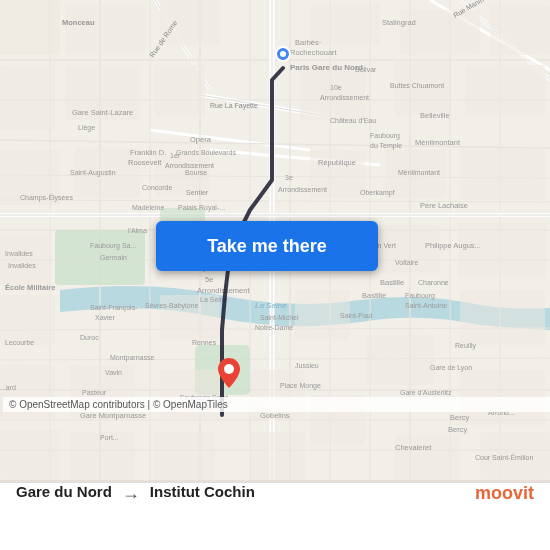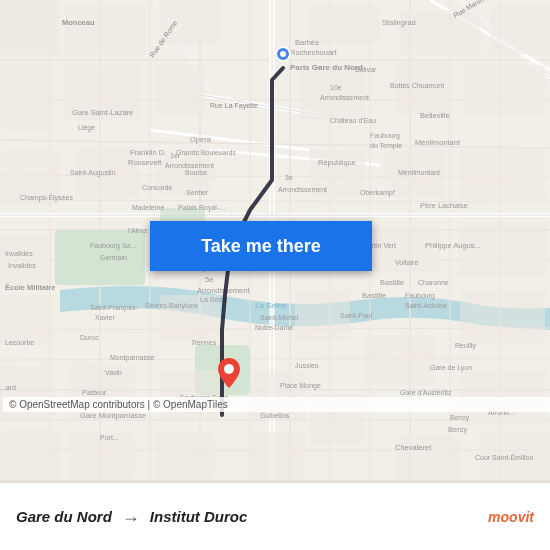--- a/index.html
+++ b/index.html
@@ -24,27 +24,27 @@
     
     #map-svg {
       width: 100%;
       height: 100%;
     }
 
     
     #take-me-there-btn {
       position: absolute;
       top: 221px;
-      left: 150px;
+      left: 156px;
       width: 222px;
       height: 50px;
       background: #1a73e8;
       color: white;
       border: none;
-      border-radius: 0;
+      border-radius: 6px;
       font-size: 18px;
       font-weight: bold;
       cursor: pointer;
       display: flex;
       align-items: center;
       justify-content: center;
       box-shadow: 0 2px 8px rgba(0,0,0,0.4);
       z-index: 10;
     }
 
@@ -63,24 +63,22 @@
 
     
     #bottom-bar {
       position: absolute;
       bottom: 0;
       left: 0;
       width: 550px;
       height: 68px;
       background: #ffffff;
       display: flex;
-      align-items: center;
       padding: 0 16px;
       border-top: 1px solid #ddd;
-      font-style: italic;
     }
 
     #from-label {
       font-size: 15px;
       font-weight: bold;
       color: #222;
     }
 
     #arrow-icon {
       margin: 0 10px;
@@ -95,21 +93,21 @@
     }
 
     #moovit-logo {
       margin-left: auto;
       display: flex;
       flex-direction: column;
       align-items: flex-end;
     }
 
     #moovit-text {
-      font-size: 14px;
+      font-size: 18px;
       font-weight: bold;
       color: #e8673a;
     }
 
     
     #dest-pin {
       position: absolute;
       bottom: 88px;
       left: 218px;
       z-index: 8;
@@ -349,17 +347,17 @@
 
   
   <div id="attribution">
     <span>© OpenStreetMap contributors | © OpenMapTiles</span>
   </div>
 </div>
 
 <div id="bottom-bar">
   <span id="from-label">Gare du Nord</span>
   <span id="arrow-icon">→</span>
-  <span id="to-label">Institut Duroc</span>
+  <span id="to-label">Institut Cochin</span>
   <div id="moovit-logo">
     <span id="moovit-text">moovit</span>
   </div>
 </div>
 
 </body></html>

